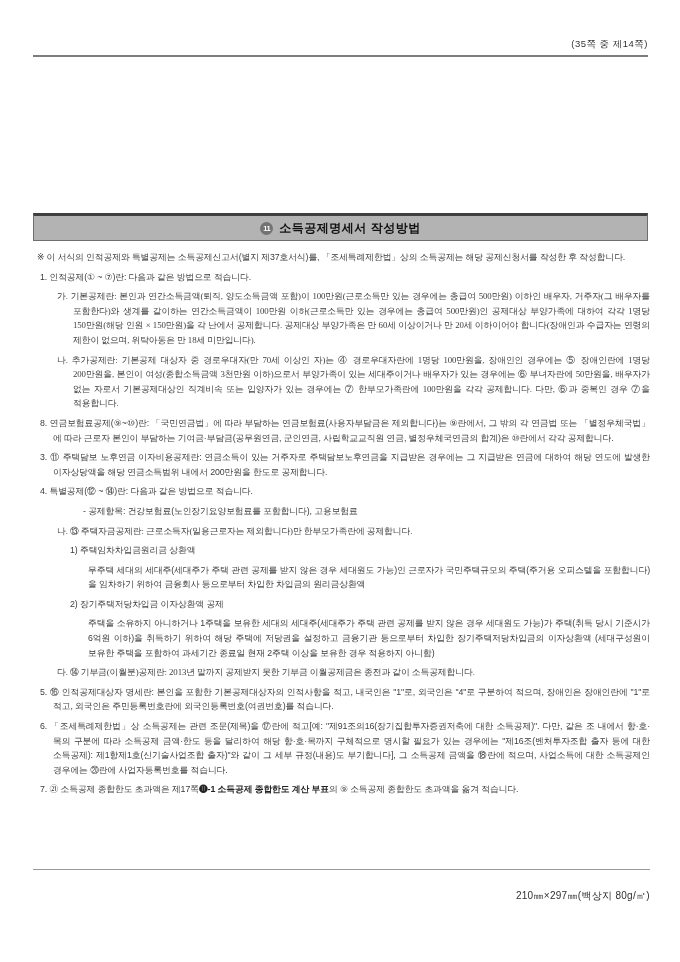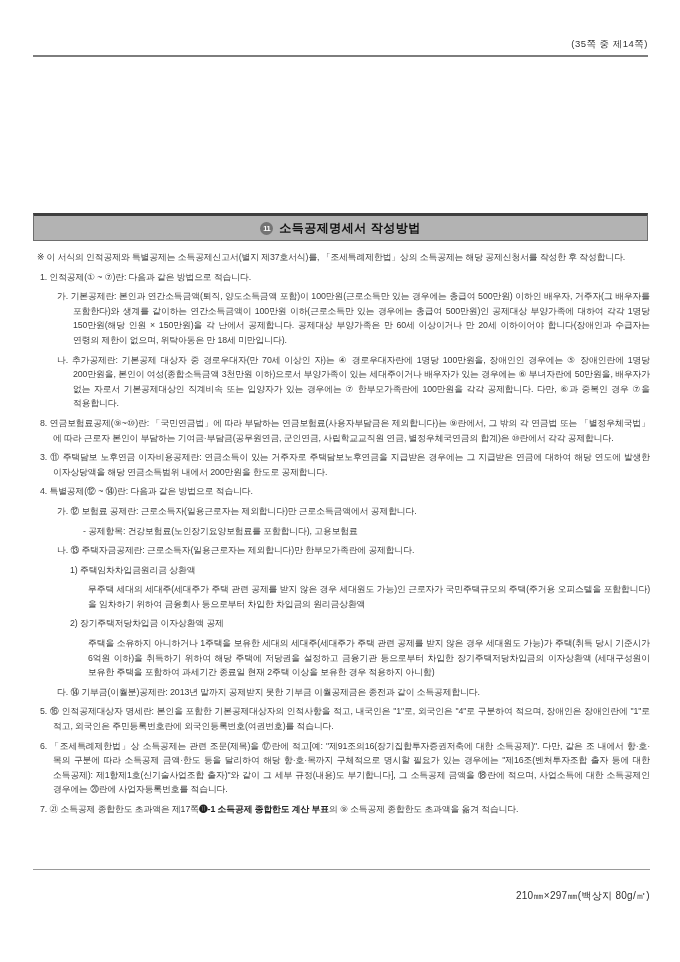--- a/index.html
+++ b/index.html
@@ -60,21 +60,21 @@
     margin:9px 30px 0 37px;
     font-size:8.8px;
     line-height:14.6px;
     text-align:justify;
     letter-spacing:-0.1px;
     word-break:keep-all;
   }
   .para{margin:0 0 5px 0;}
   .para.note{padding-left:11px;text-indent:-11px;}
   .para.l1{margin-left:3px;padding-left:13px;text-indent:-13px;}
-  .para.l2{margin-left:20px;padding-left:16px;text-indent:-16px;}
+  .para.l2{margin-left:20px;padding-left:16px;text-indent:-16px;font-family:Liberation Serif, serif;}
   .para.l2sub{margin-left:46px;padding-left:10px;text-indent:-10px;}
   .para.l3{margin-left:33px;padding-left:12px;text-indent:-12px;}
   .para.l3body{margin-left:51px;}
   .para .b{font-weight:bold;color:#222;}
   .footer-block{
     position:absolute;
     left:33px;right:30px;top:869px;
     border-top:1.5px solid #9a9a9a;
     padding-top:19px;
     text-align:right;
@@ -98,21 +98,20 @@
   </div>
 
   <div class="body-text" id="instructions">
       <div class="para note"><span>※ 이 서식의 인적공제와 특별공제는 소득공제신고서(별지 제37호서식)를, 「조세특례제한법」상의 소득공제는 해당 공제신청서를 작성한 후 작성합니다.</span></div>
       <div class="para l1"><span>1. 인적공제(① ~ ⑦)란: 다음과 같은 방법으로 적습니다.</span></div>
       <div class="para l2"><span>가. 기본공제란: 본인과 연간소득금액(퇴직, 양도소득금액 포함)이 100만원(근로소득만 있는 경우에는 총급여 500만원) 이하인 배우자, 거주자(그 배우자를 포함한다)와 생계를 같이하는 연간소득금액이 100만원 이하(근로소득만 있는 경우에는 총급여 500만원)인 공제대상 부양가족에 대하여 각각 1명당 150만원(해당 인원 × 150만원)을 각 난에서 공제합니다. 공제대상 부양가족은 만 60세 이상이거나 만 20세 이하이어야 합니다(장애인과 수급자는 연령의 제한이 없으며, 위탁아동은 만 18세 미만입니다).</span></div>
       <div class="para l2"><span>나. 추가공제란: 기본공제 대상자 중 경로우대자(만 70세 이상인 자)는 ④ 경로우대자란에 1명당 100만원을, 장애인인 경우에는 ⑤ 장애인란에 1명당 200만원을, 본인이 여성(종합소득금액 3천만원 이하)으로서 부양가족이 있는 세대주이거나 배우자가 있는 경우에는 ⑥ 부녀자란에 50만원을, 배우자가 없는 자로서 기본공제대상인 직계비속 또는 입양자가 있는 경우에는 ⑦ 한부모가족란에 100만원을 각각 공제합니다. 다만, ⑥과 중복인 경우 ⑦을 적용합니다.</span></div>
       <div class="para l1"><span>8. 연금보험료공제(⑨~⑩)란: 「국민연금법」에 따라 부담하는 연금보험료(사용자부담금은 제외합니다)는 ⑨란에서, 그 밖의 각 연금법 또는 「별정우체국법」에 따라 근로자 본인이 부담하는 기여금·부담금(공무원연금, 군인연금, 사립학교교직원 연금, 별정우체국연금의 합계)은 ⑩란에서 각각 공제합니다.</span></div>
       <div class="para l1"><span>3. ⑪ 주택담보 노후연금 이자비용공제란: 연금소득이 있는 거주자로 주택담보노후연금을 지급받은 경우에는 그 지급받은 연금에 대하여 해당 연도에 발생한 이자상당액을 해당 연금소득범위 내에서 200만원을 한도로 공제합니다.</span></div>
       <div class="para l1"><span>4. 특별공제(⑫ ~ ⑭)란: 다음과 같은 방법으로 적습니다.</span></div>
-      <div class="para l2"><span>가. ⑫ 보험료 공제란: 근로소득자(일용근로자는 제외합니다)만 근로소득금액에서 공제합니다.</span></div>
       <div class="para l2sub"><span>- 공제항목: 건강보험료(노인장기요양보험료를 포함합니다), 고용보험료</span></div>
       <div class="para l2"><span>나. ⑬ 주택자금공제란: 근로소득자(일용근로자는 제외합니다)만 한부모가족란에 공제합니다.</span></div>
       <div class="para l3"><span>1) 주택임차차입금원리금 상환액</span></div>
       <div class="para l3body"><span>무주택 세대의 세대주(세대주가 주택 관련 공제를 받지 않은 경우 세대원도 가능)인 근로자가 국민주택규모의 주택(주거용 오피스텔을 포함합니다)을 임차하기 위하여 금융회사 등으로부터 차입한 차입금의 원리금상환액</span></div>
       <div class="para l3"><span>2) 장기주택저당차입금 이자상환액 공제</span></div>
       <div class="para l3body"><span>주택을 소유하지 아니하거나 1주택을 보유한 세대의 세대주(세대주가 주택 관련 공제를 받지 않은 경우 세대원도 가능)가 주택(취득 당시 기준시가 6억원 이하)을 취득하기 위하여 해당 주택에 저당권을 설정하고 금융기관 등으로부터 차입한 장기주택저당차입금의 이자상환액 (세대구성원이 보유한 주택을 포함하여 과세기간 종료일 현재 2주택 이상을 보유한 경우 적용하지 아니함)</span></div>
       <div class="para l2"><span>다. ⑭ 기부금(이월분)공제란: 2013년 말까지 공제받지 못한 기부금 이월공제금은 종전과 같이 소득공제합니다.</span></div>
       <div class="para l1"><span>5. ⑯ 인적공제대상자 명세란: 본인을 포함한 기본공제대상자의 인적사항을 적고, 내국인은 "1"로, 외국인은 "4"로 구분하여 적으며, 장애인은 장애인란에 "1"로 적고, 외국인은 주민등록번호란에 외국인등록번호(여권번호)를 적습니다.</span></div>
       <div class="para l1"><span>6. 「조세특례제한법」상 소득공제는 관련 조문(제목)을 ⑰란에 적고[예: "제91조의16(장기집합투자증권저축에 대한 소득공제)". 다만, 같은 조 내에서 항·호·목의 구분에 따라 소득공제 금액·한도 등을 달리하여 해당 항·호·목까지 구체적으로 명시할 필요가 있는 경우에는 "제16조(벤처투자조합 출자 등에 대한 소득공제): 제1항제1호(신기술사업조합 출자)"와 같이 그 세부 규정(내용)도 부기합니다], 그 소득공제 금액을 ⑱란에 적으며, 사업소득에 대한 소득공제인 경우에는 ⑳란에 사업자등록번호를 적습니다.</span></div>
       <div class="para l1"><span>7. ㉑ 소득공제 종합한도 초과액은 제17쪽</span><span class="b">⓫-1 소득공제 종합한도 계산 부표</span><span>의 ⑨ 소득공제 종합한도 초과액을 옮겨 적습니다.</span></div>

